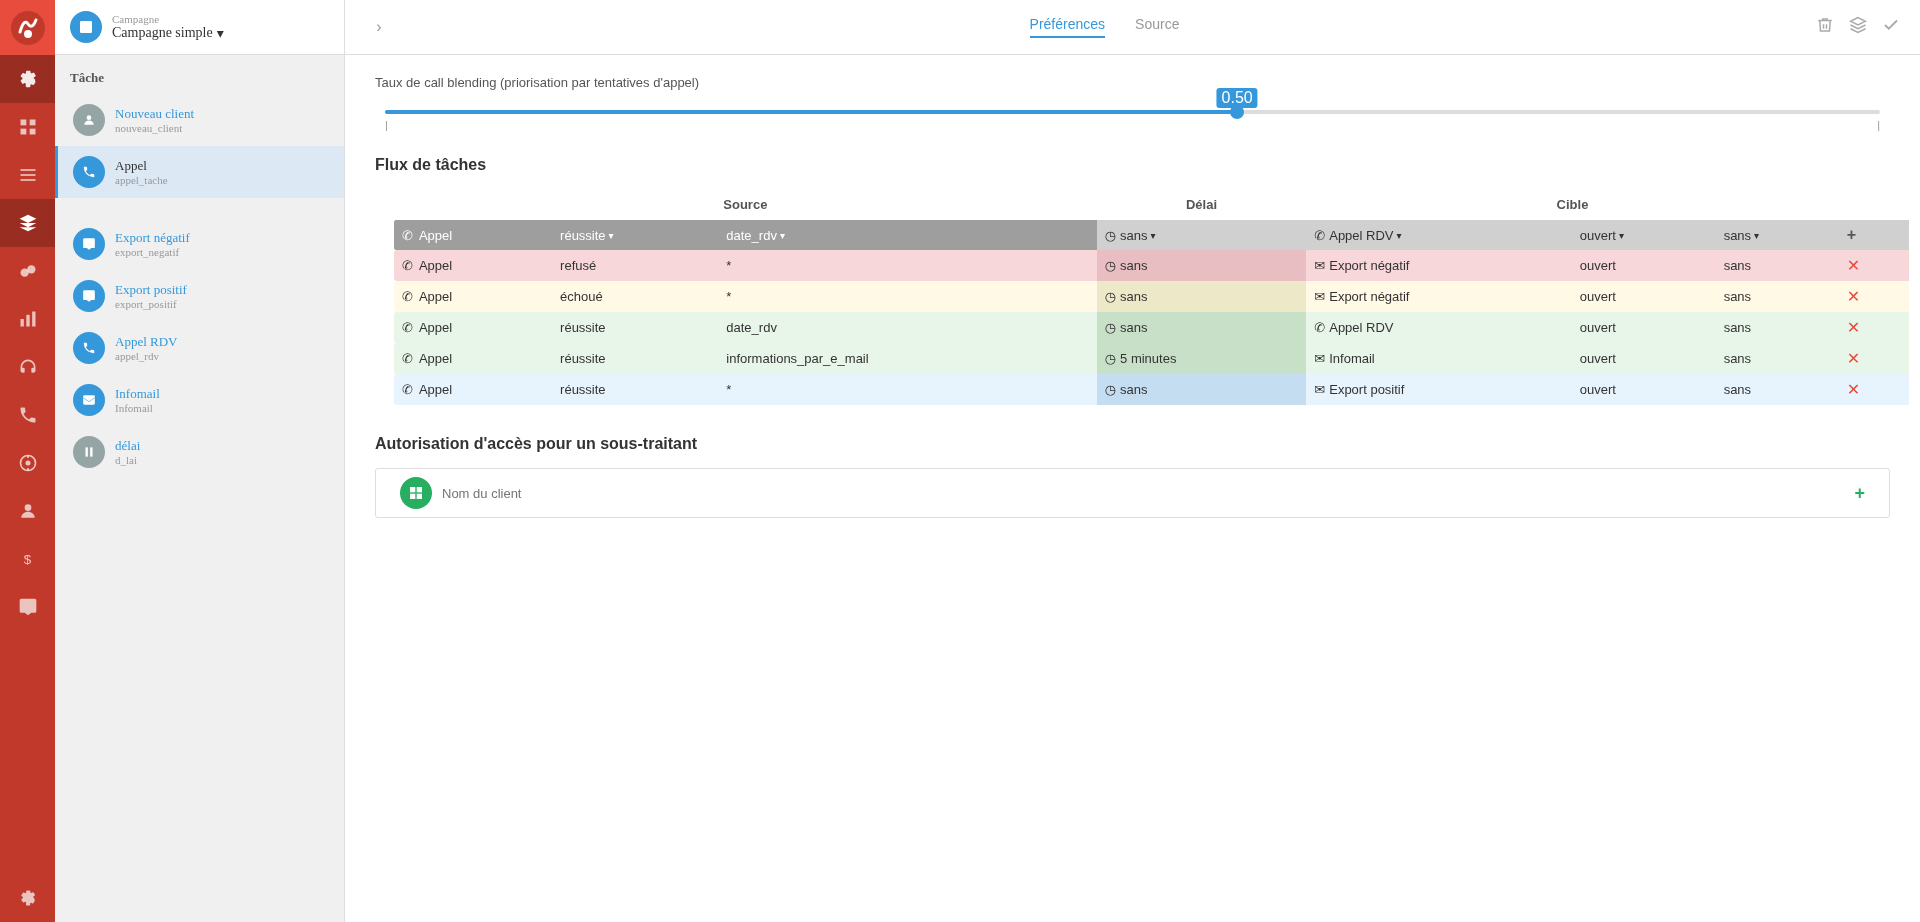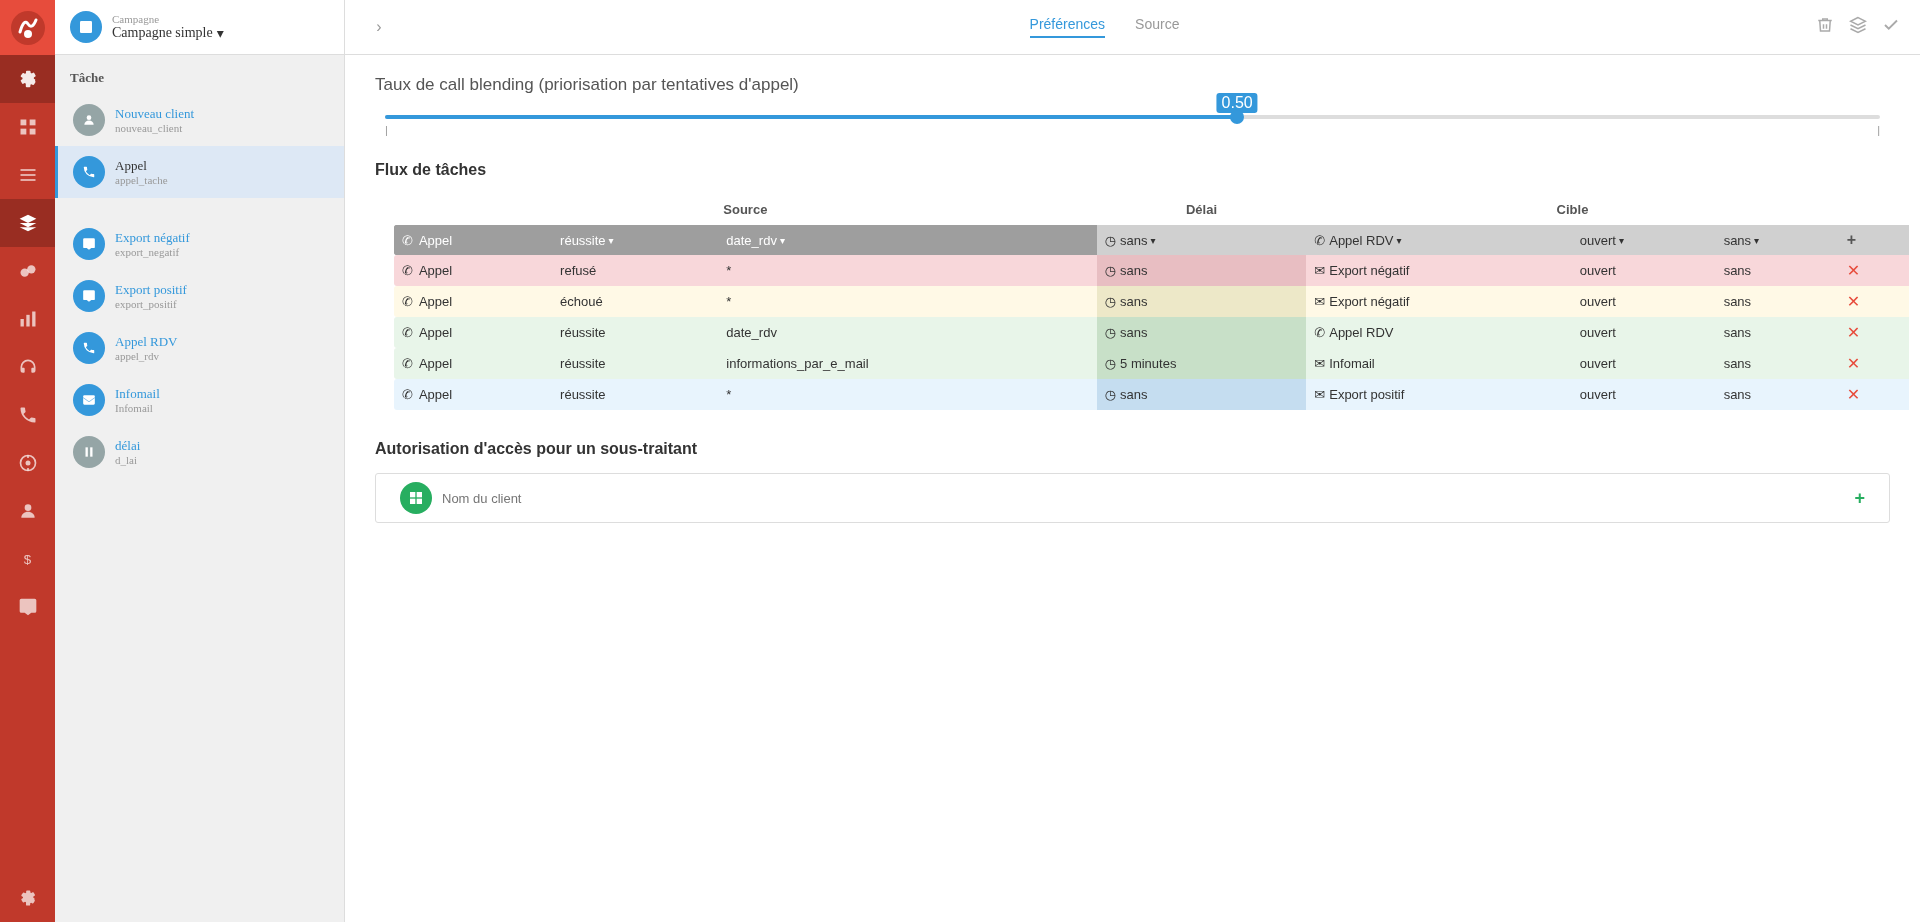--- a/index.html
+++ b/index.html
@@ -180,21 +180,21 @@
 
     .main-content {
       flex: 1;
       overflow-y: auto;
       padding: 20px 30px;
       background: #fff;
     }
 
     
     .section-label {
-      font-size: 17px;
+      font-size: 13px;
       color: #555;
       margin-bottom: 15px;
     }
     .slider-container {
       margin-bottom: 25px;
       padding: 0 10px;
     }
     .slider-track {
       position: relative;
       height: 4px;

